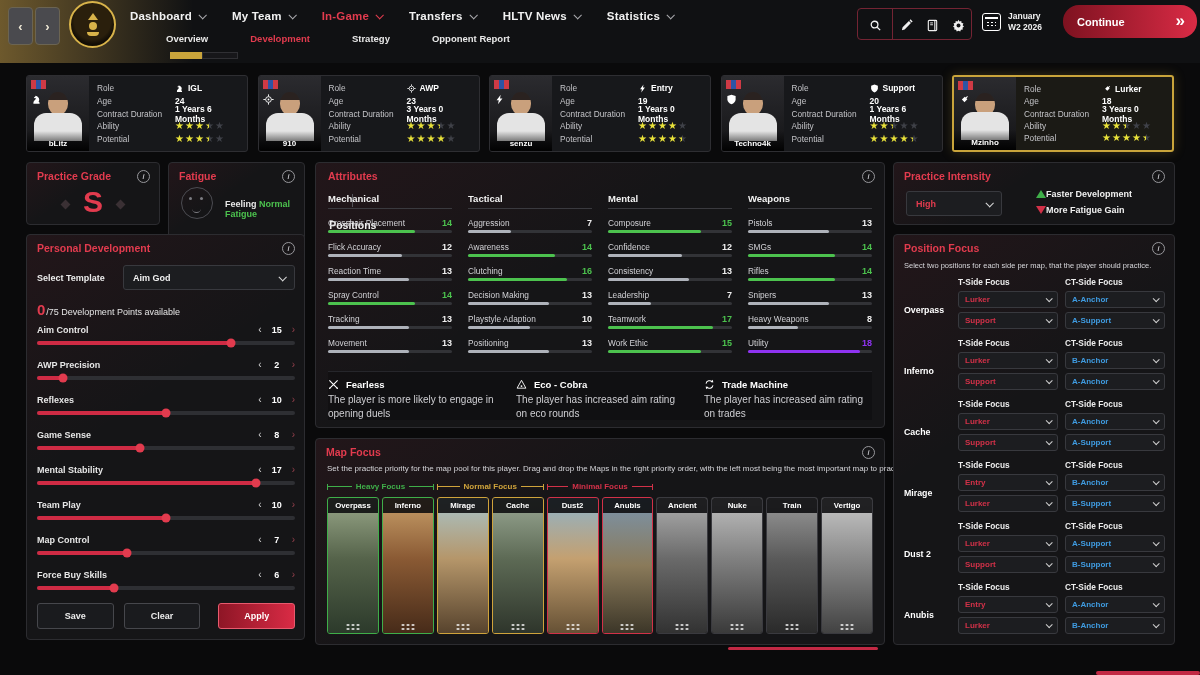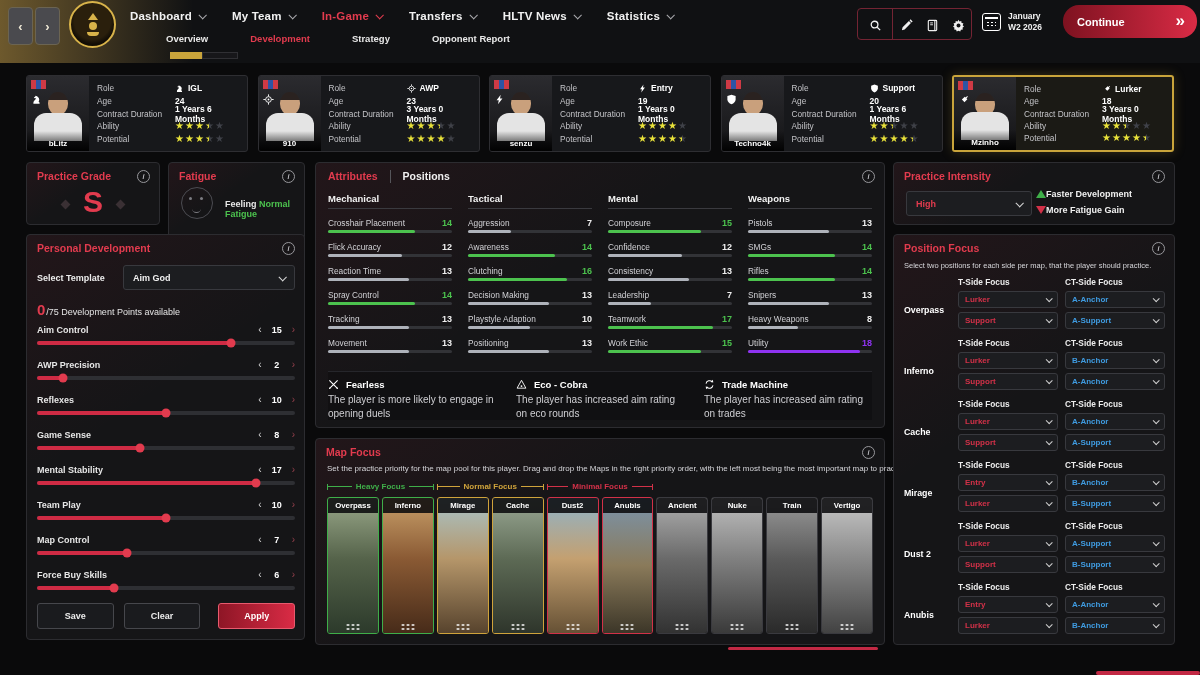--- a/index.html
+++ b/index.html
@@ -109,21 +109,21 @@
   .arr.right{color:#96404c;}
   .slider-val{font-size:9px;font-weight:bold;color:#fff;min-width:12px;text-align:center;}
   .track{position:relative;margin-top:5px;height:4px;background:#2e2f33;border-radius:2px;cursor:pointer;}
   .fill{height:100%;background:#cf2b44;border-radius:2px;}
   .thumb{position:absolute;top:50%;transform:translate(-50%,-50%);width:9px;height:9px;background:#e23b4e;border-radius:50%;}
   .pd-buttons{position:absolute;left:10px;right:9px;bottom:10px;display:flex;gap:10px;}
   .btn{flex:1;height:24px;display:flex;align-items:center;justify-content:center;font-size:9px;font-weight:bold;
        border-radius:3px;border:1px solid #46474c;background:#1a1b1e;color:#ececec;cursor:pointer;}
   .btn.apply{background:linear-gradient(90deg,#8e1626,#d92b45);border-color:#e85a6e;color:#fff;margin-left:8px;}
   
-  .tabs{position:absolute;left:12px;top:7px;display:flex;align-items:flex-start;gap:12px;}
+  .tabs{position:absolute;left:12px;top:7px;display:flex;align-items:center;gap:12px;flex-direction:column;}
   .tab{font-size:10.5px;font-weight:bold;color:#f0f0f0;cursor:pointer;}
   .tab.active{color:#e23b4e;}
   .tabdiv{width:1px;height:13px;background:#55555a;}
   .attr-grid{position:absolute;left:12px;right:12px;top:30px;display:grid;grid-template-columns:repeat(4,1fr);column-gap:16px;}
   .agroup-h{font-size:9.5px;font-weight:bold;color:#f2f2f2;border-bottom:1px solid #3a3a3f;padding-bottom:4px;margin-bottom:8px;}
   .attr-item{margin-bottom:8px;}
   .attr-lr{display:flex;justify-content:space-between;align-items:center;height:11px;}
   .attr-label{font-size:8.3px;color:#d2d2d6;}
   .attr-val{font-size:9px;font-weight:bold;}
   .attr-bar{margin-top:2px;height:3px;background:#323337;border-radius:2px;}
@@ -146,21 +146,21 @@
   .mapcard.heavy{border-color:#3fae49;}
   .mapcard.normal{border-color:#cfa33b;}
   .mapcard.minimal{border-color:#d23148;}
   .mapimg{position:absolute;inset:0;}
   .mapcard.none .mapimg{filter:grayscale(1);}
   .mapname{position:relative;height:15px;background:rgba(10,10,12,.88);display:flex;align-items:center;justify-content:center;
            font-size:7.8px;font-weight:bold;color:#fff;}
   .dots{position:absolute;bottom:3px;left:50%;transform:translateX(-50%);width:15px;height:7px;
         background-image:radial-gradient(circle,rgba(255,255,255,.9) 1px,transparent 1.3px);background-size:5px 4px;}
   
-  .pi-select{position:absolute;left:12px;top:28px;width:126px;}
+  .pi-select{position:absolute;left:12px;top:28px;width:96px;}
   .pi-select .sval{color:#e23b4e;}
   .pi-benefits{position:absolute;left:142px;top:26px;display:flex;flex-direction:column;gap:6px;}
   .bene{display:flex;align-items:center;font-size:9px;font-weight:bold;color:#f0f0f0;}
   .tri{width:0;height:0;border-left:5px solid transparent;border-right:5px solid transparent;}
   .tri.up{border-bottom:8px solid #3fae49;}
   .tri.down{border-top:8px solid #d23148;}
   
   .pf-desc{position:absolute;left:10px;top:26px;font-size:7.5px;color:#d6d6da;white-space:nowrap;}
   .pf-groups{position:absolute;left:10px;right:9px;top:42px;}
   .pfgroup{display:grid;grid-template-columns:47px 1fr 1fr;column-gap:7px;row-gap:4px;align-items:center;margin-bottom:9px;}

